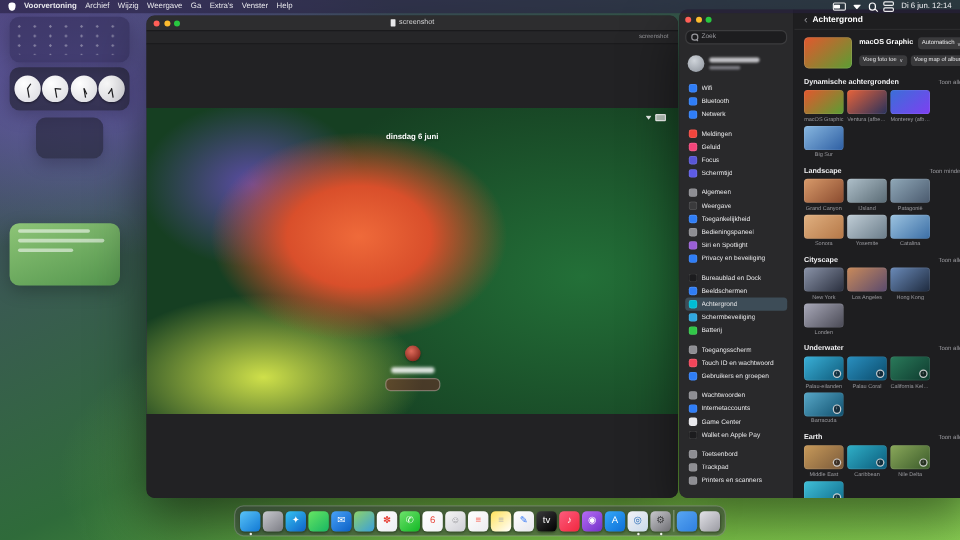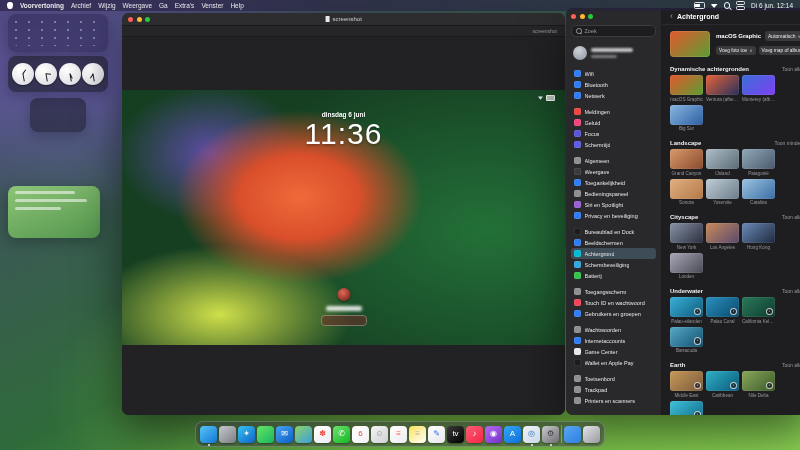--- a/index.html
+++ b/index.html
@@ -171,21 +171,20 @@
     <div class="pv-toolbar">
       <span>screenshot</span>
     </div>
     <div class="pv-content">
       <div class="lockscreen">
         <div class="ls-status">
           <span class="ls-wifi"></span>
           <span class="ls-batt"></span>
         </div>
         <div class="ls-date">dinsdag 6 juni</div>
-        <div class="ls-time">11:36</div>
         <div class="ls-avatar"></div>
         <div class="ls-name"></div>
         <div class="ls-pill"></div>
       </div>
     </div>
   </div>
 
   <div class="win-settings">
     <div class="st-sidebar">
       <span class="traffic">

